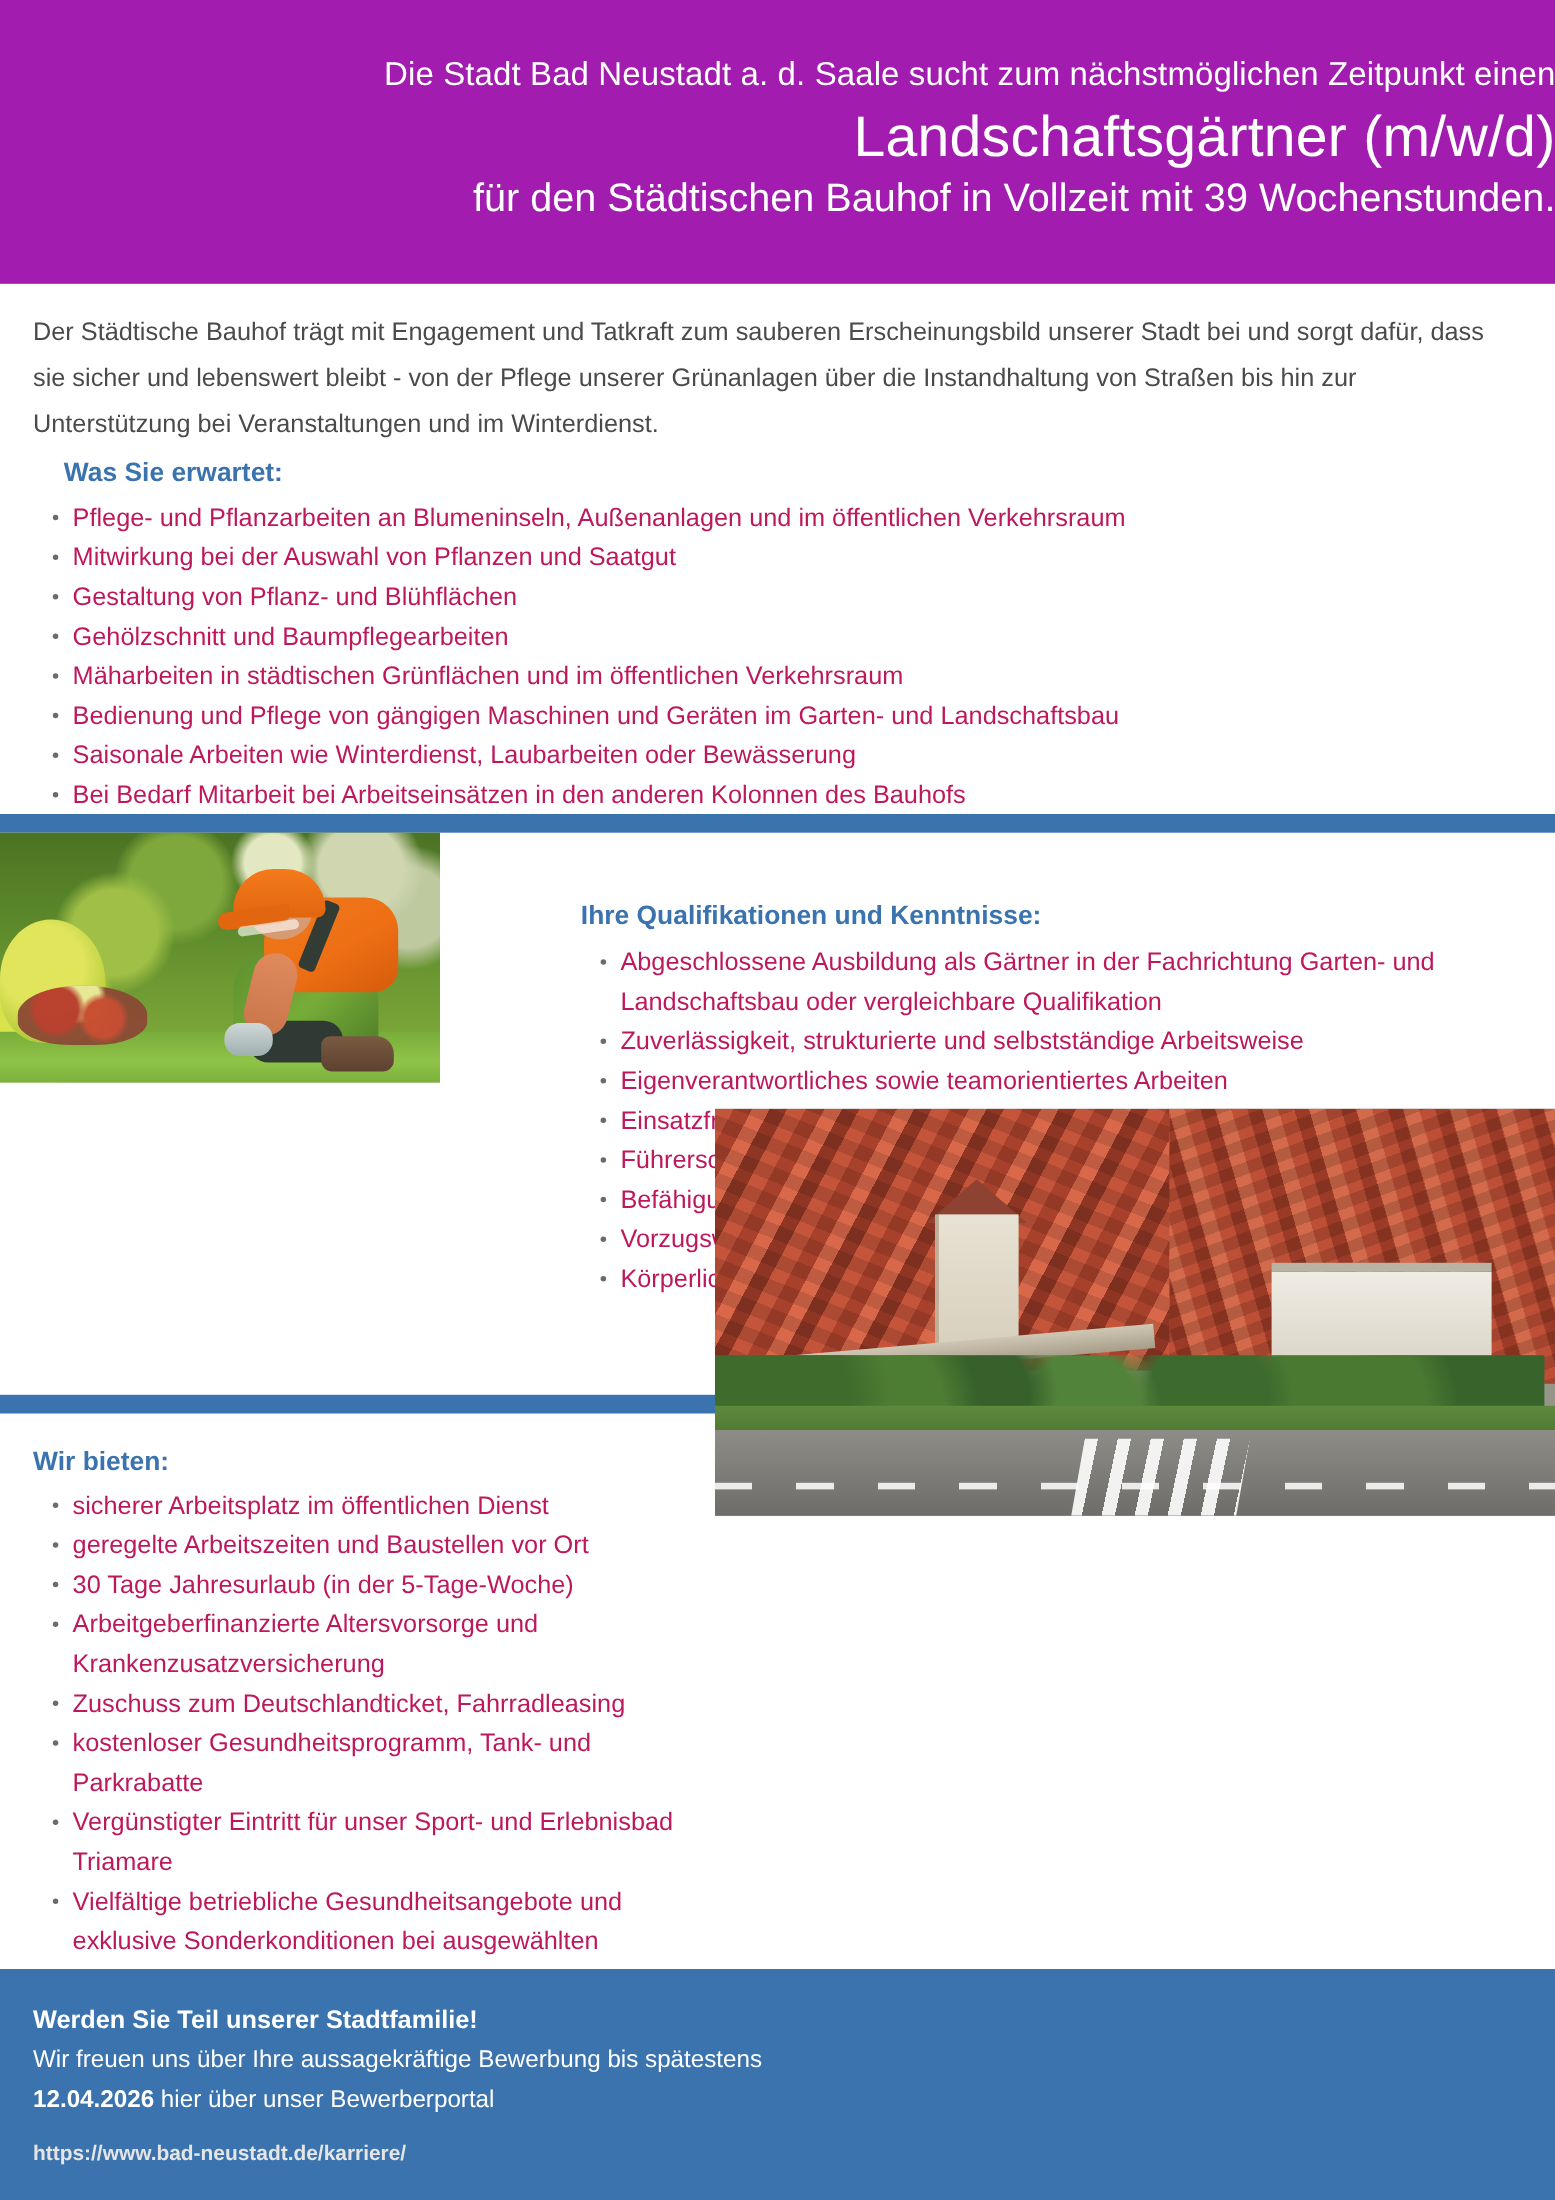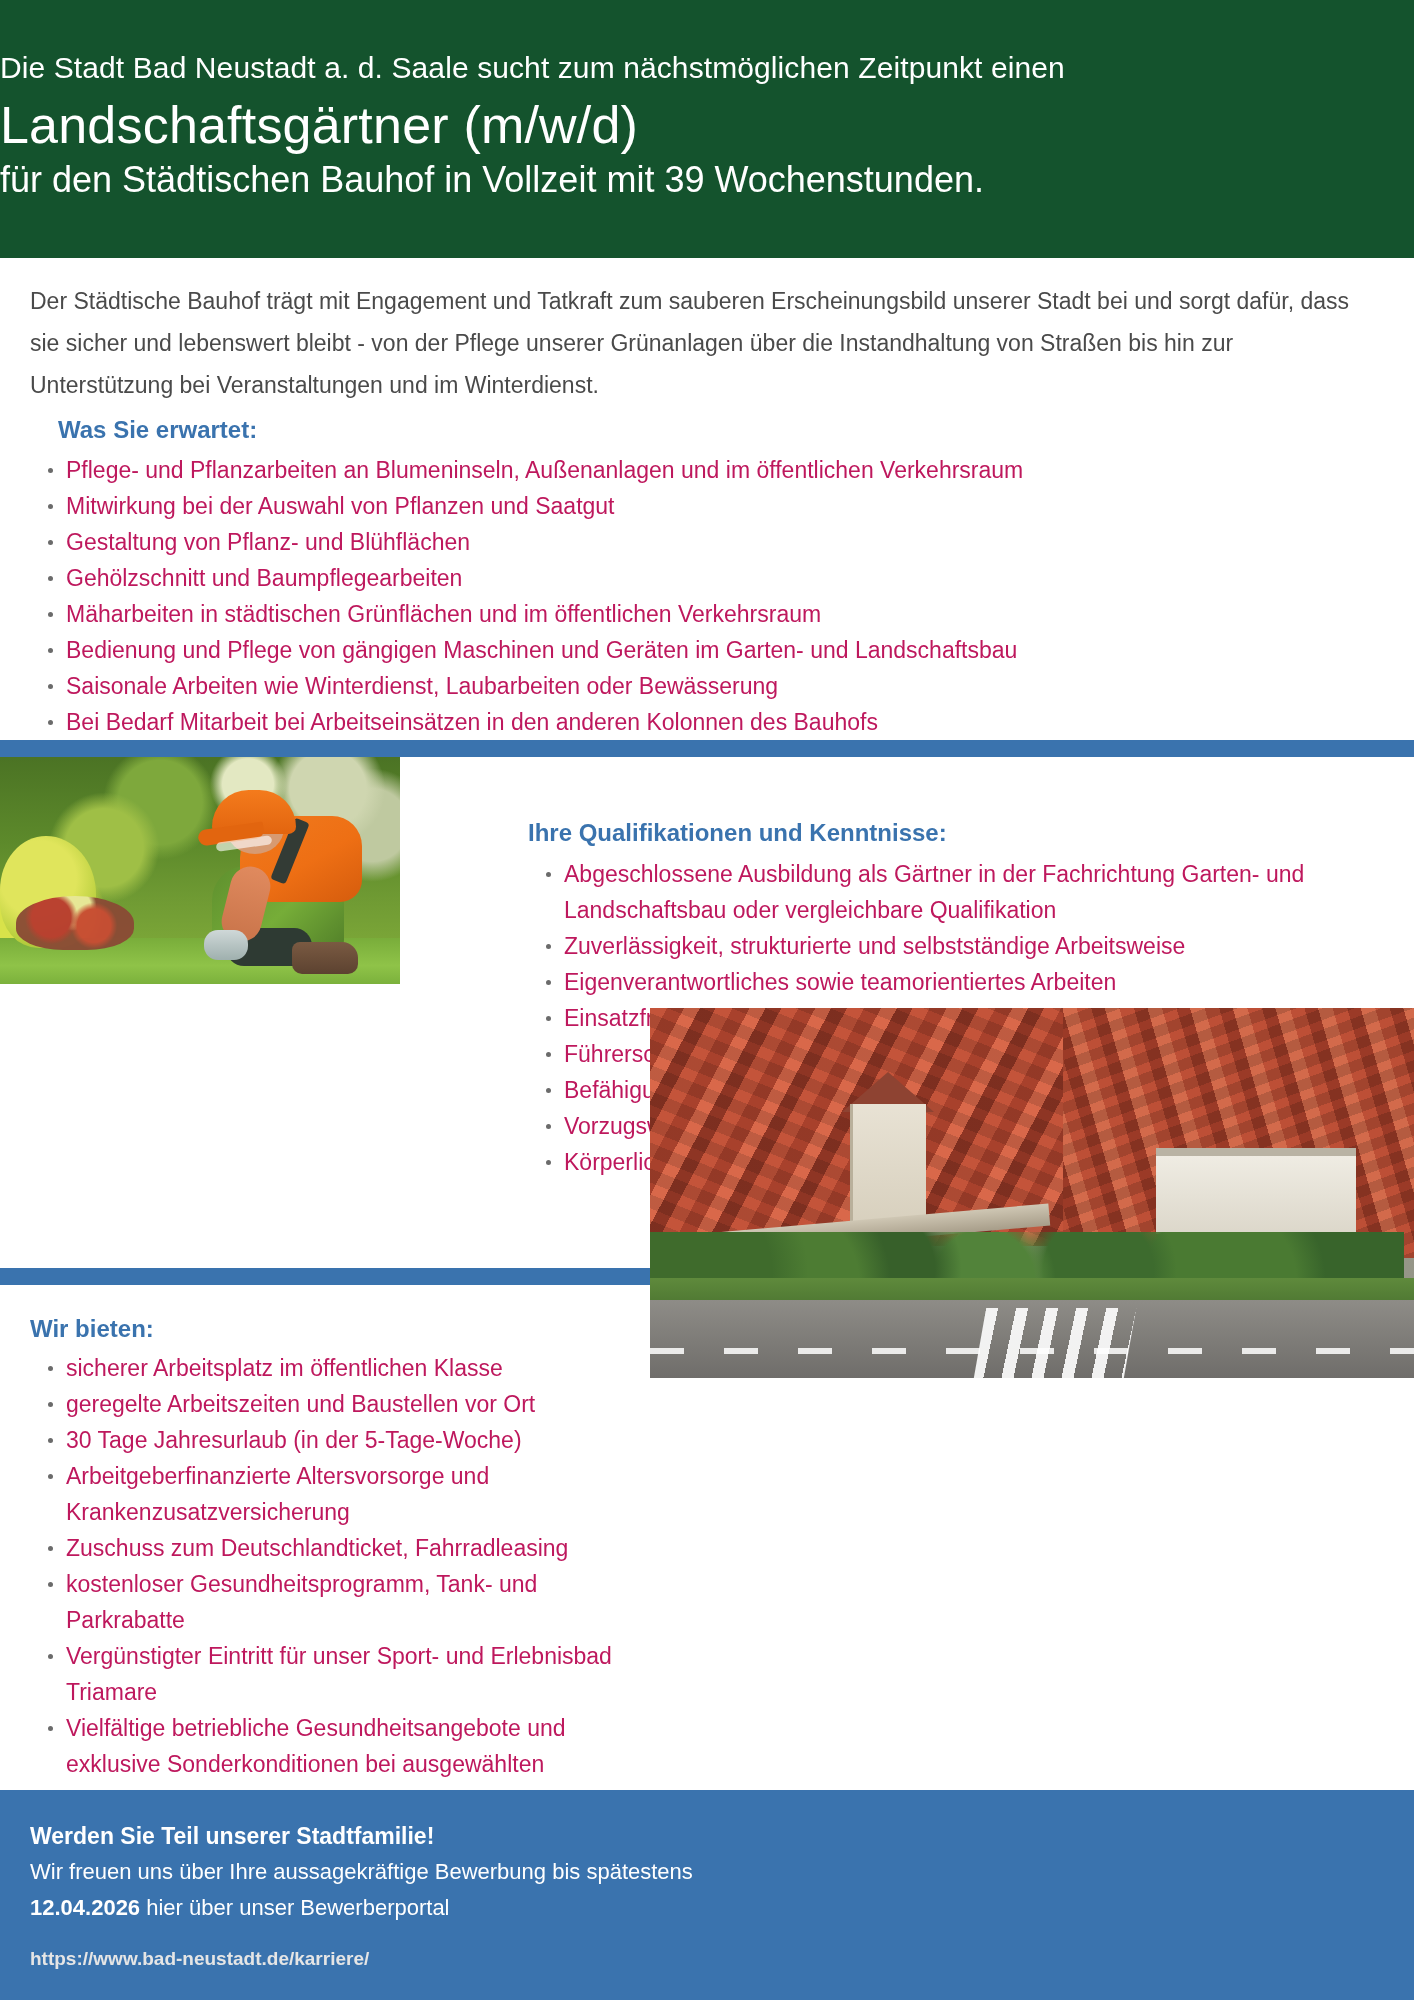--- a/index.html
+++ b/index.html
@@ -17,23 +17,23 @@
     background: #ffffff;
     overflow: hidden;
   }
 
   
   .header {
     position: absolute;
     left: 0; top: 0;
     width: 1414px;
     height: 258px;
-    background: #14532d;
+    background: #a21caf;
     color: #ffffff;
-    text-align: left;
+    text-align: right;
     padding-top: 48px;
   }
   .header-kicker {
     font-size: 30px;
     line-height: 40px;
     font-weight: 400;
     letter-spacing: 0.1px;
   }
   .header-title {
     font-size: 52px;
@@ -427,21 +427,21 @@
     <div class="pt-wall"></div>
     <div class="pt-trees"></div>
     <div class="pt-grass"></div>
     <div class="pt-road"></div>
     <div class="pt-road-lines"></div>
     <div class="pt-cross"></div>
   </div>
 
   <div class="section-heading offer-heading">Wir bieten:</div>
   <ul class="bullets offer-list">
-    <li>sicherer Arbeitsplatz im öffentlichen Klasse</li>
+    <li>sicherer Arbeitsplatz im öffentlichen Dienst</li>
     <li>geregelte Arbeitszeiten und Baustellen vor Ort</li>
     <li>30 Tage Jahresurlaub (in der 5-Tage-Woche)</li>
     <li>Arbeitgeberfinanzierte Altersvorsorge und Krankenzusatzversicherung</li>
     <li>Zuschuss zum Deutschlandticket, Fahrradleasing</li>
     <li>kostenloser Gesundheitsprogramm, Tank- und Parkrabatte</li>
     <li>Vergünstigter Eintritt für unser Sport- und Erlebnisbad Triamare</li>
     <li>Vielfältige betriebliche Gesundheitsangebote und exklusive Sonderkonditionen bei ausgewählten Fitnessanbietern deutschlandweit über unser i-gb Gesundheitsprogramm</li>
   </ul>
 
   <div class="footer">

